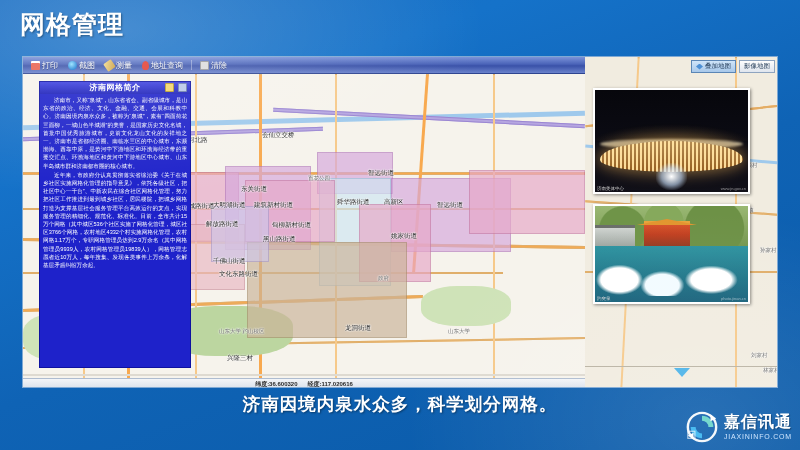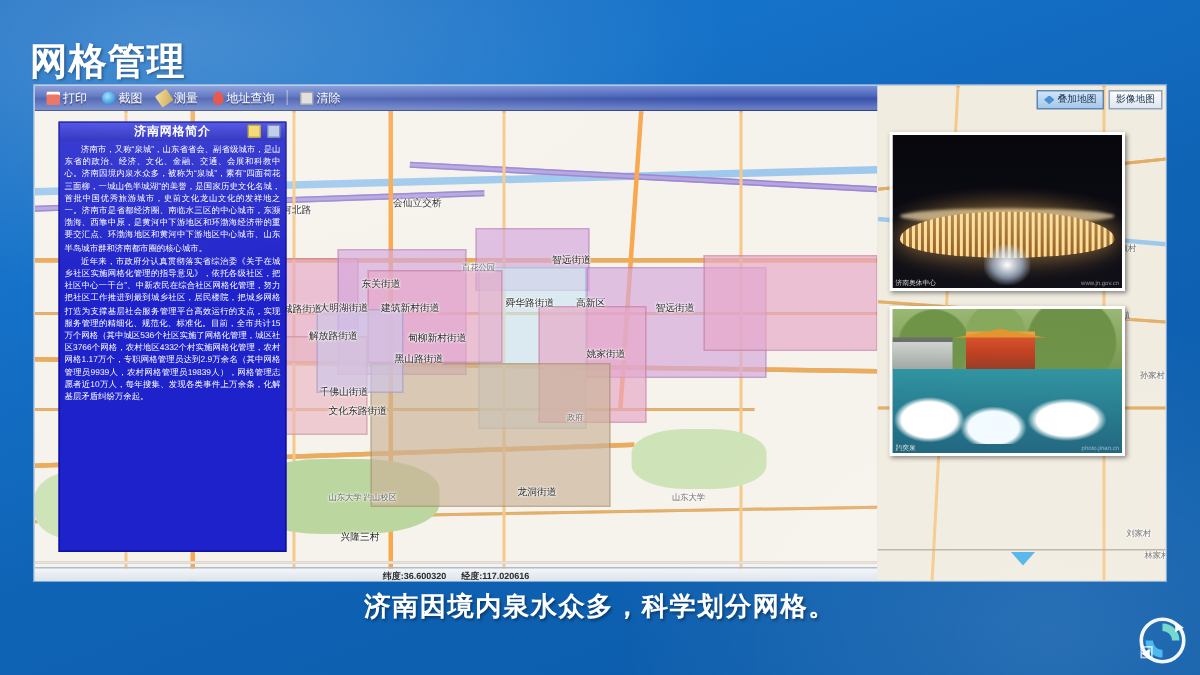--- a/index.html
+++ b/index.html
@@ -12,21 +12,21 @@
   
   .sheen {
     position:absolute; left:0; top:0; width:800px; height:450px;
     background:
       radial-gradient(ellipse 520px 240px at 120px 30px, rgba(255,255,255,.20), rgba(255,255,255,0) 70%),
       radial-gradient(ellipse 420px 300px at 700px 420px, rgba(255,255,255,.12), rgba(255,255,255,0) 70%);
     pointer-events:none; z-index:6;
   }
   
   .slide-title {
-    position:absolute; left:20px; top:24px; z-index:7;
+    position:absolute; left:20px; top:8px; z-index:7;
     color:#ffffff; font-size:25px; font-weight:bold; letter-spacing:1px;
     text-shadow:1px 1px 2px rgba(0,0,0,.35);
   }
   
   .app-window {
     position:absolute; left:22px; top:56px; width:756px; height:332px;
     background:#cfd8e4; border:1px solid #7fa9d4; z-index:3;
     overflow:hidden;
   }
   
@@ -360,13 +360,17 @@
   <div class="logo-mark">
     <svg viewBox="0 0 48 48" width="34" height="34">
       <circle cx="24" cy="24" r="20" fill="none" stroke="#ffffff" stroke-width="3.4" opacity=".95"></circle>
       <path d="M24 8 A16 16 0 0 1 40 24 L33 24 A9 9 0 0 0 24 15 Z" fill="#7fe3d0" opacity=".9"></path>
       <path d="M24 40 A16 16 0 0 1 8 24 L15 24 A9 9 0 0 0 24 33 Z" fill="#4fc3f7" opacity=".9"></path>
       <path d="M36 6 L44 12 L36 16 Z" fill="#ffffff"></path>
       <path d="M12 42 L4 36 L12 32 Z" fill="#ffffff"></path>
       <rect x="4" y="30" width="10" height="10" fill="none" stroke="#ffffff" stroke-width="1.6" opacity=".7"></rect>
     </svg>
   </div>
+  <div class="logo-text">
+    <span class="logo-cn">嘉信讯通</span>
+    <span class="logo-en">JIAXININFO.COM</span>
+  </div>
 </div>
 
 </body></html>

